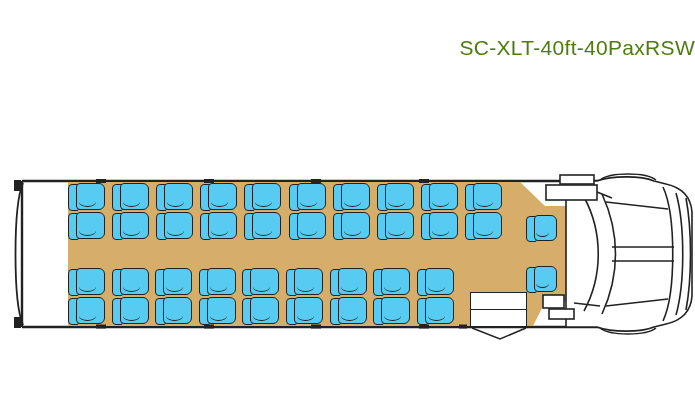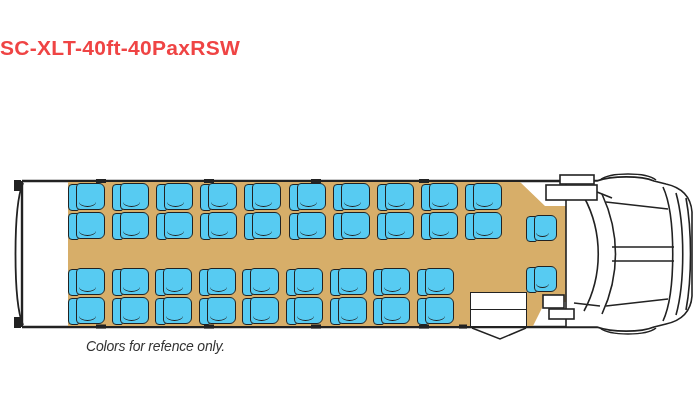--- a/index.html
+++ b/index.html
@@ -2,22 +2,22 @@
 <html><head>
 <meta charset="utf-8">
 <style>
   html,body{margin:0;padding:0;background:#fff;}
   #page{
     position:relative;width:695px;height:411px;background:#fff;overflow:hidden;
     font-family:"Liberation Sans",sans-serif;
     --seat-color:#57CBF2;--floor-color:#D7AE69;--storage-color:#C2C2C2;--outline-color:#222222;
   }
   .title{
-    position:absolute;top:36px;left:0;width:100%;text-align:left;
-    font-size:21px;font-weight:bold;color:#ef4444;letter-spacing:.3px;
+    position:absolute;top:36px;left:0;width:100%;text-align:right;
+    font-size:21px;font-weight:normal;color:#4d7c0f;letter-spacing:.3px;
   }
   .base-svg{position:absolute;left:0;top:0;width:695px;height:411px;}
   .storage{
     position:absolute;left:23px;top:182px;width:45px;height:144px;
     background:var(--storage-color);border-right:3px solid var(--outline-color);
     display:flex;align-items:center;justify-content:center;box-sizing:border-box;
   }
   .storage-label{
     font-size:9.5px;font-weight:600;color:#1d1d1d;text-align:center;line-height:1.2;width:40px;
   }
@@ -396,14 +396,13 @@
         <div class="cushion">
           <div class="cushion-curve"></div>
         </div>
       </div>
     </div>
 
   <div class="door">
     <div class="door-step"></div>
   </div>
 
-  <div class="footnote">Colors for refence only.</div>
 </div>
 
 </body></html>

